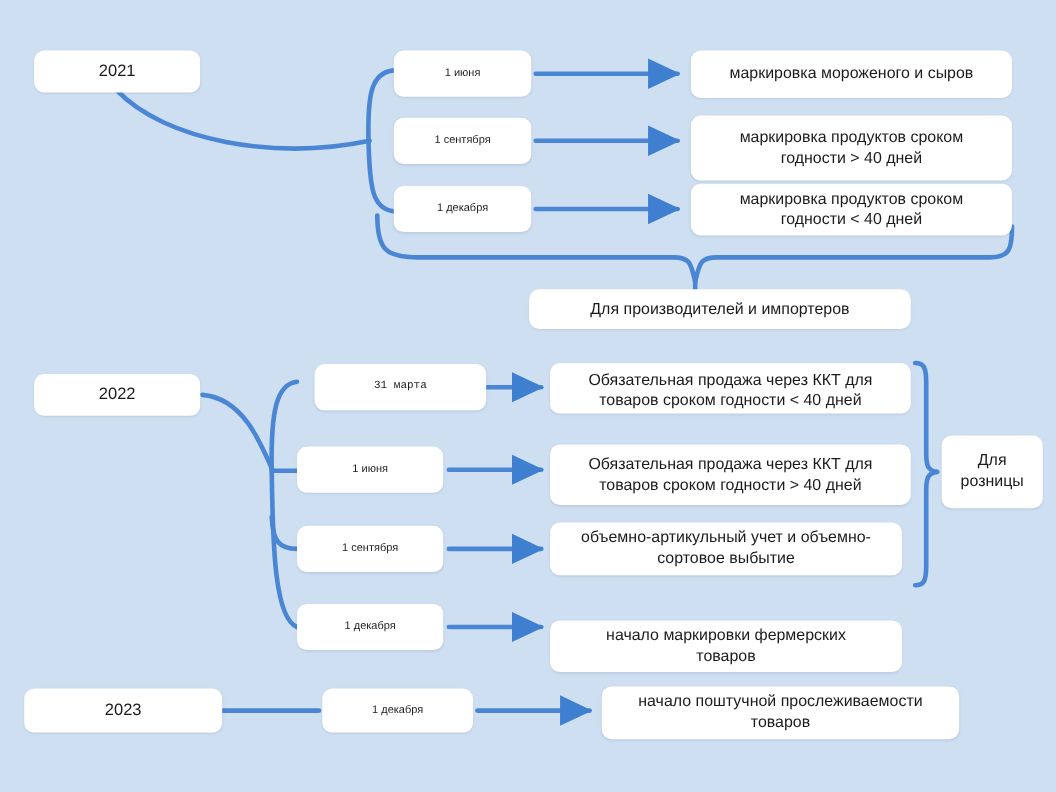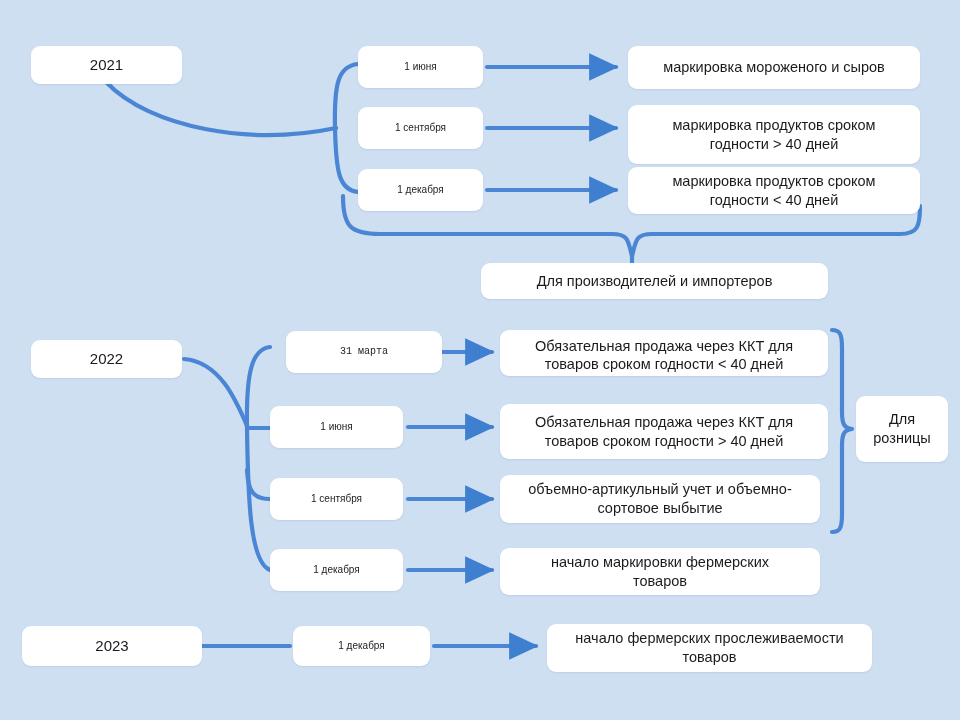--- a/index.html
+++ b/index.html
@@ -160,33 +160,33 @@
 
   <div class="node result" style="left:500px; top:330px; width:328px; height:46px;align-items:flex-end;">
     <span>Обязательная продажа через ККТ для товаров сроком годности &lt; 40 дней</span>
   </div>
   <div class="node result" style="left:500px; top:404px; width:328px; height:55px;">
     <span>Обязательная продажа через ККТ для товаров сроком годности &gt; 40 дней</span>
   </div>
   <div class="node result" style="left:500px; top:475px; width:320px; height:48px;">
     <span>объемно-артикульный учет и объемно-сортовое выбытие</span>
   </div>
-  <div class="node result" style="left:500px; top:548px; width:320px; height:47px;">
+  <div class="node result" style="left:500px; top:564px; width:320px; height:47px;">
     <span>начало маркировки фермерских товаров</span>
   </div>
 
   <div class="node group-label" style="left:856px; top:396px; width:92px; height:66px;">
     <span>Для розницы</span>
   </div>
 
   <div class="node year" style="left:22px; top:626px; width:180px; height:40px;">
     <span>2023</span>
   </div>
 
   <div class="node date" style="left:293px; top:626px; width:137px; height:40px;">
     <span>1 декабря</span>
   </div>
 
   <div class="node result" style="left:547px; top:624px; width:325px; height:48px;">
-    <span>начало фермерских прослеживаемости товаров</span>
+    <span>начало поштучной прослеживаемости товаров</span>
   </div>
 
 </div>
 
 </body></html>

